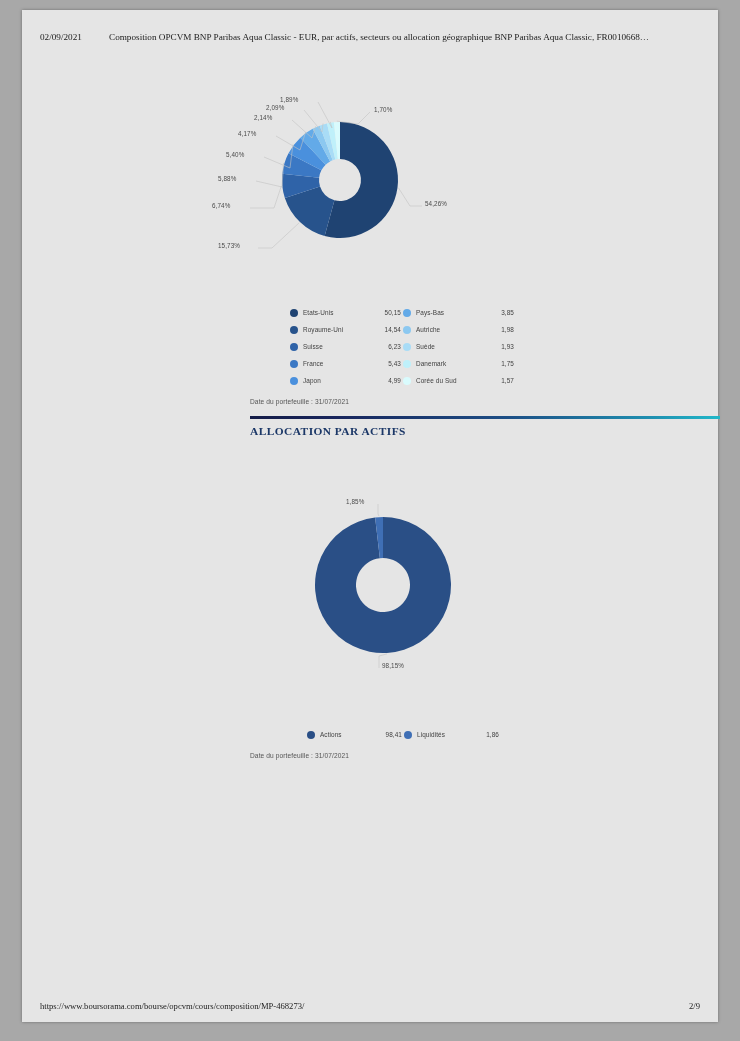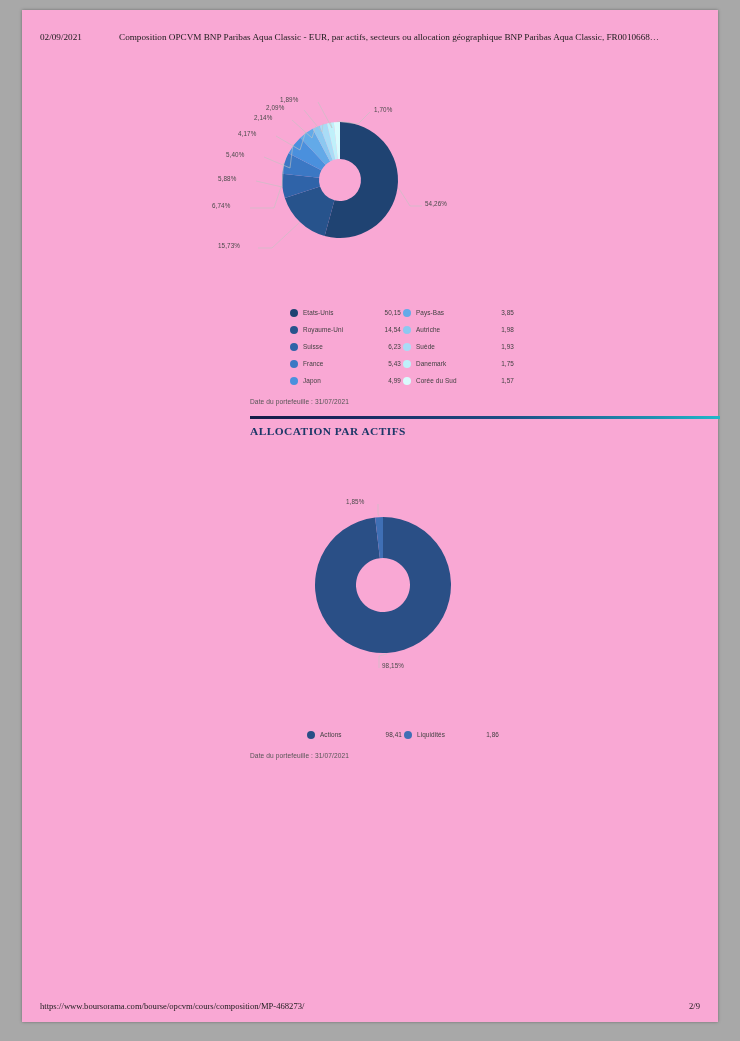--- a/index.html
+++ b/index.html
@@ -6,31 +6,31 @@
   html, body {
     width: 740px; height: 1041px;
     background: #a8a8a8;
     font-family: "Liberation Sans", sans-serif;
     overflow: hidden;
   }
   .page {
     position: absolute;
     left: 22px; top: 10px;
     width: 696px; height: 1012px;
-    background: #f9a8d4;
+    background: #e5e5e5;
     box-shadow: 0 0 3px rgba(0,0,0,0.35);
   }
   .print-header {
     position: absolute; top: 22px; left: 0; width: 100%;
     font-family: "Liberation Serif", serif;
     font-size: 9.2px; color: #1c1c1c;
     white-space: nowrap;
   }
   .print-header .date { position: absolute; left: 18px; top: 0; }
-  .print-header .title { position: absolute; left: 97px; top: 0; }
+  .print-header .title { position: absolute; left: 87px; top: 0; }
 
   .print-footer {
     position: absolute; bottom: 21px; left: 0; width: 100%;
     font-family: "Liberation Serif", serif;
     font-size: 8.6px; color: #1c1c1c;
   }
   .print-footer .url { position: absolute; left: 18px; top: 0; }
   .print-footer .pageno { position: absolute; right: 18px; top: 0; }
 
   .content { position: absolute; left: 0; top: 0; width: 100%; }

